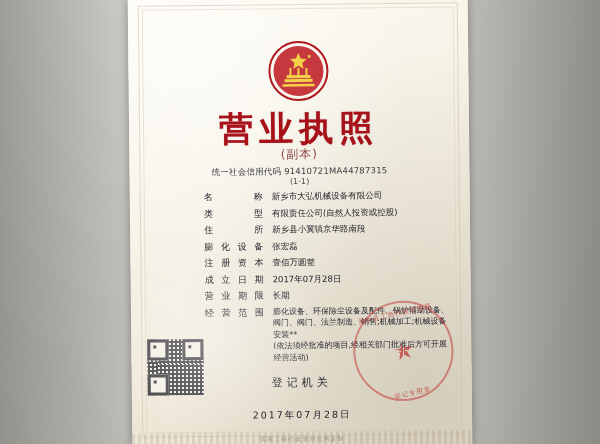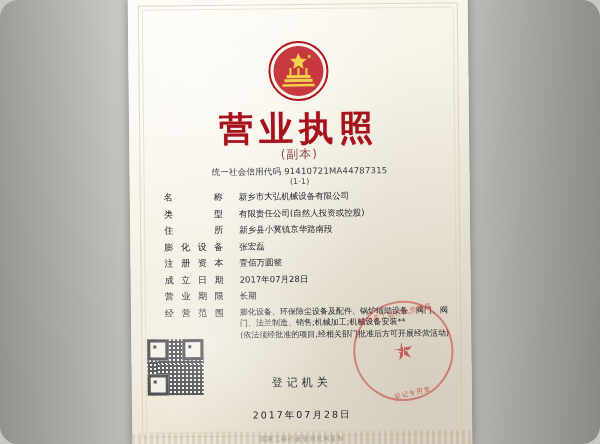--- a/index.html
+++ b/index.html
@@ -12,21 +12,20 @@
     height: 444px;
     overflow: hidden;
     font-family: "DejaVu Sans", "Liberation Sans", sans-serif;
   }
   .photo {
     position: relative;
     width: 600px;
     height: 444px;
     background: linear-gradient(135deg, #d8d6d1 0%, #c4c2bd 40%, #b9b7b2 100%);
     overflow: hidden;
-    border-radius: 18px;
   }
   
   .paper {
     position: absolute;
     left: 130px;
     top: -6px;
     width: 340px;
     height: 452px;
     background: linear-gradient(160deg, #fdfbf4 0%, #f6f2e6 35%, #efe9da 70%, #e5ddcc 100%);
     box-shadow: 0 2px 10px rgba(0,0,0,0.35);
@@ -120,21 +119,22 @@
     margin-bottom: 3.5px;
   }
   .label {
     width: 62px;
     flex: 0 0 62px;
     font-size: 9px;
     color: #21212a;
     letter-spacing: 3px;
     text-align: justify;
     text-align-last: justify;
-    padding-right: 13px;
+    padding-right: 6px;
+    margin-left: 40px;
   }
   .value {
     font-size: 8.5px;
     color: #22222b;
     line-height: 1.45;
     flex: 1;
   }
   .value.small { font-size: 8px; }
   
   .seal {

